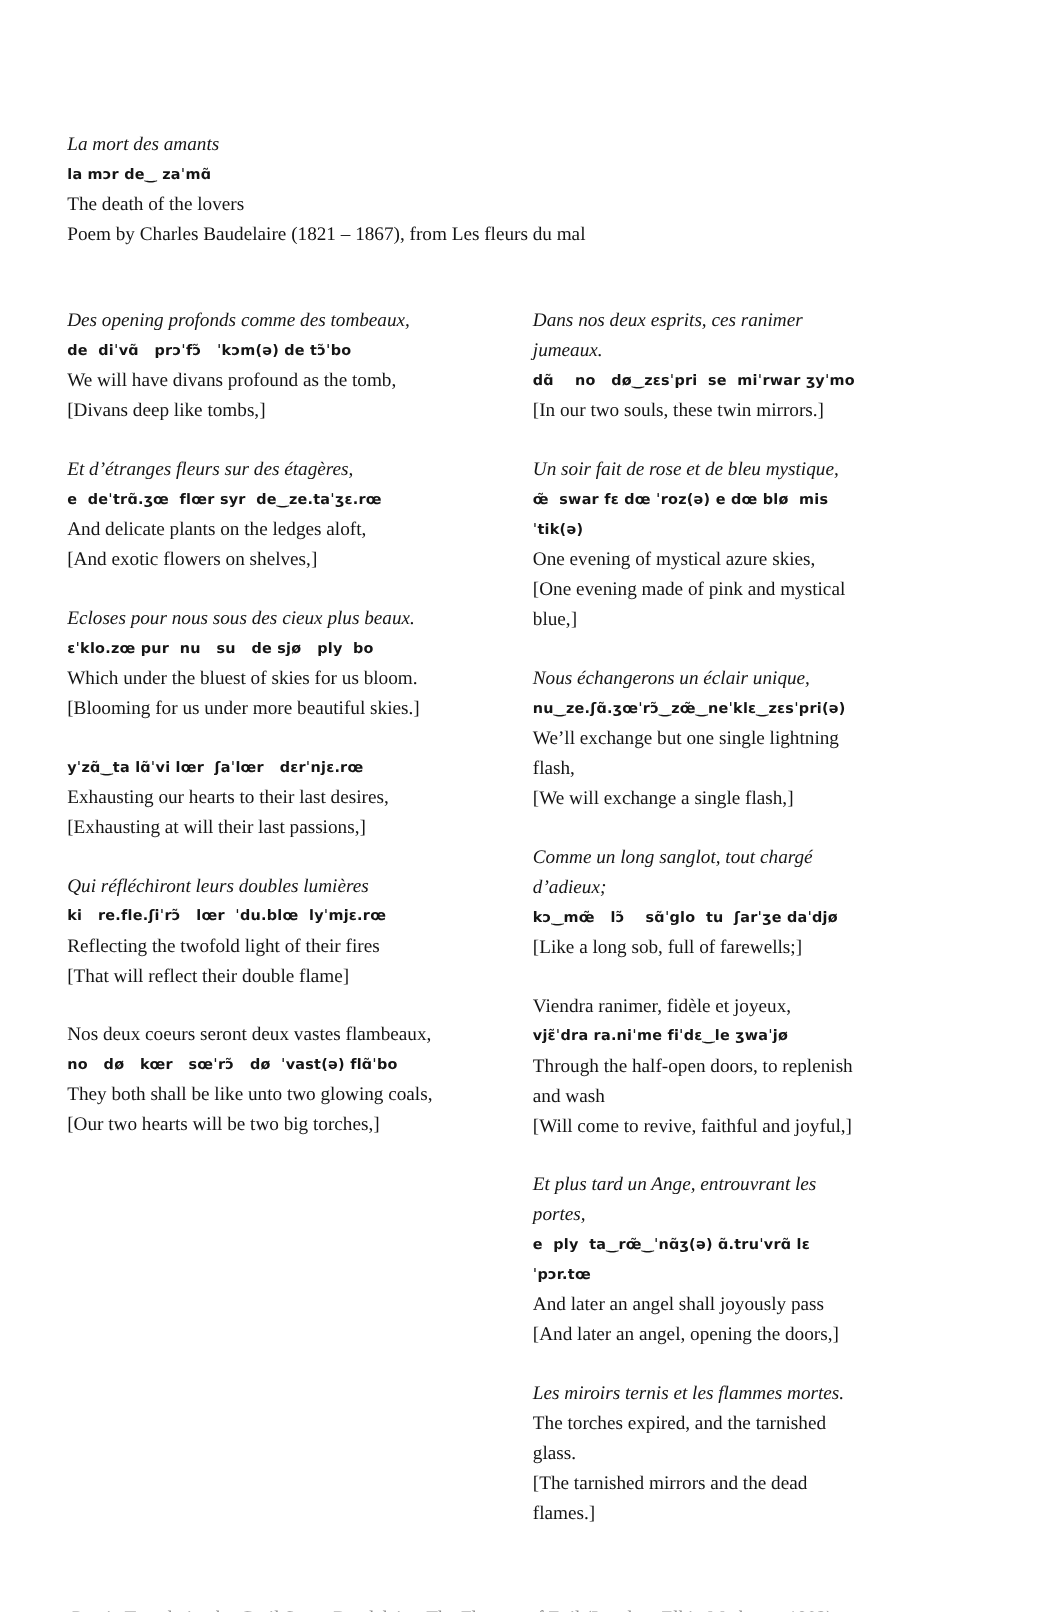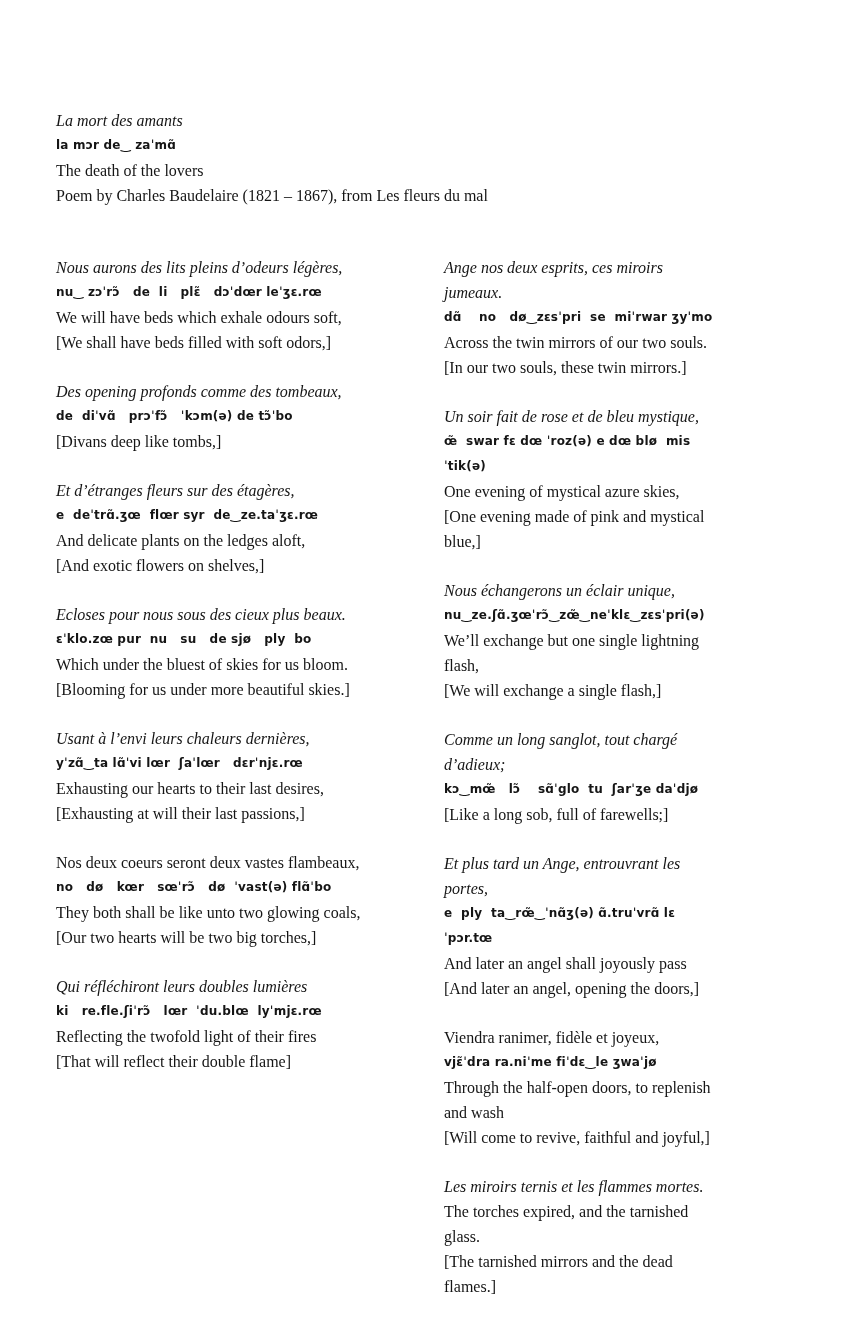--- a/index.html
+++ b/index.html
@@ -68,76 +68,69 @@
     <div class="fr">La mort des amants</div>
     <div class="ipa">la mɔr de‿ zaˈmɑ̃</div>
     <div class="en">The death of the lovers</div>
     <div class="en">Poem by Charles Baudelaire (1821 – 1867), from Les fleurs du mal</div>
   </header>
 
   <main class="columns">
 
     <section class="col">
 
-      <div class="stanza">
-        <div class="fr">Nous aurons des lits pleins d’odeurs légères,</div>
-        <div class="ipa">nu‿ zɔˈrɔ̃   de  li   plɛ̃   dɔˈdœr leˈʒɛ.rœ</div>
-        <div class="en">We will have beds which exhale odours soft,</div>
-        <div class="en">[We shall have beds filled with soft odors,]</div>
-      </div>
 
       <div class="stanza">
         <div class="fr">Des opening profonds comme des tombeaux,</div>
         <div class="ipa">de  diˈvɑ̃   prɔˈfɔ̃   ˈkɔm(ə) de tɔ̃ˈbo</div>
+        <div class="en">We will have divans profound as the tomb,</div>
         <div class="en">[Divans deep like tombs,]</div>
       </div>
 
       <div class="stanza">
         <div class="fr">Et d’étranges fleurs sur des étagères,</div>
         <div class="ipa">e  deˈtrɑ̃.ʒœ  flœr syr  de‿ze.taˈʒɛ.rœ</div>
         <div class="en">And delicate plants on the ledges aloft,</div>
         <div class="en">[And exotic flowers on shelves,]</div>
       </div>
 
       <div class="stanza">
         <div class="fr">Ecloses pour nous sous des cieux plus beaux.</div>
         <div class="ipa">ɛˈklo.zœ pur  nu   su   de sjø   ply  bo</div>
         <div class="en">Which under the bluest of skies for us bloom.</div>
         <div class="en">[Blooming for us under more beautiful skies.]</div>
       </div>
 
       <div class="stanza">
-        <div class="fr">Usant à l’envi leurs chaleurs dernières,</div>
         <div class="ipa">yˈzɑ̃‿ta lɑ̃ˈvi lœr  ʃaˈlœr   dɛrˈnjɛ.rœ</div>
         <div class="en">Exhausting our hearts to their last desires,</div>
         <div class="en">[Exhausting at will their last passions,]</div>
+      </div>
+
+      <div class="stanza">
+        <div class="fr">Qui réfléchiront leurs doubles lumières</div>
+        <div class="ipa">ki   re.fle.ʃiˈrɔ̃   lœr  ˈdu.blœ  lyˈmjɛ.rœ</div>
+        <div class="en">Reflecting the twofold light of their fires</div>
+        <div class="en">[That will reflect their double flame]</div>
       </div>
 
       <div class="stanza">
         <div class="fr upright">Nos deux coeurs seront deux vastes flambeaux,</div>
         <div class="ipa">no   dø   kœr   sœˈrɔ̃   dø  ˈvast(ə) flɑ̃ˈbo</div>
         <div class="en">They both shall be like unto two glowing coals,</div>
         <div class="en">[Our two hearts will be two big torches,]</div>
       </div>
 
-      <div class="stanza">
-        <div class="fr">Qui réfléchiront leurs doubles lumières</div>
-        <div class="ipa">ki   re.fle.ʃiˈrɔ̃   lœr  ˈdu.blœ  lyˈmjɛ.rœ</div>
-        <div class="en">Reflecting the twofold light of their fires</div>
-        <div class="en">[That will reflect their double flame]</div>
-      </div>
-
     </section>
 
     <section class="col">
 
       <div class="stanza">
-        <div class="fr">Ange nos deux esprits, ces miroirs jumeaux.</div>
+        <div class="fr">Dans nos deux esprits, ces ranimer jumeaux.</div>
         <div class="ipa">dɑ̃    no   dø‿zɛsˈpri  se  miˈrwar ʒyˈmo</div>
-        <div class="en">Across the twin mirrors of our two souls.</div>
         <div class="en">[In our two souls, these twin mirrors.]</div>
       </div>
 
       <div class="stanza">
         <div class="fr">Un soir fait de rose et de bleu mystique,</div>
         <div class="ipa">œ̃  swar fɛ dœ ˈroz(ə) e dœ blø  misˈtik(ə)</div>
         <div class="en">One evening of mystical azure skies,</div>
         <div class="en">[One evening made of pink and mystical blue,]</div>
       </div>
 
@@ -148,31 +141,31 @@
         <div class="en">[We will exchange a single flash,]</div>
       </div>
 
       <div class="stanza">
         <div class="fr">Comme un long sanglot, tout chargé d’adieux;</div>
         <div class="ipa">kɔ‿mœ̃   lɔ̃    sɑ̃ˈglo  tu  ʃarˈʒe daˈdjø</div>
         <div class="en">[Like a long sob, full of farewells;]</div>
       </div>
 
       <div class="stanza">
+        <div class="fr upright">Viendra ranimer, fidèle et joyeux,</div>
+        <div class="ipa">vjɛ̃ˈdra ra.niˈme fiˈdɛ‿le ʒwaˈjø</div>
+        <div class="en">Through the half-open doors, to replenish and wash</div>
+        <div class="en">[Will come to revive, faithful and joyful,]</div>
+      </div>
+
+      <div class="stanza">
         <div class="fr">Et plus tard un Ange, entrouvrant les portes,</div>
         <div class="ipa">e  ply  ta‿rœ̃‿ˈnɑ̃ʒ(ə) ɑ̃.truˈvrɑ̃ lɛ ˈpɔr.tœ</div>
         <div class="en">And later an angel shall joyously pass</div>
         <div class="en">[And later an angel, opening the doors,]</div>
-      </div>
-
-      <div class="stanza">
-        <div class="fr upright">Viendra ranimer, fidèle et joyeux,</div>
-        <div class="ipa">vjɛ̃ˈdra ra.niˈme fiˈdɛ‿le ʒwaˈjø</div>
-        <div class="en">Through the half-open doors, to replenish and wash</div>
-        <div class="en">[Will come to revive, faithful and joyful,]</div>
       </div>
 
       <div class="stanza">
         <div class="fr">Les miroirs ternis et les flammes mortes.</div>
         <div class="en">The torches expired, and the tarnished glass.</div>
         <div class="en">[The tarnished mirrors and the dead flames.]</div>
       </div>
 
     </section>
 

